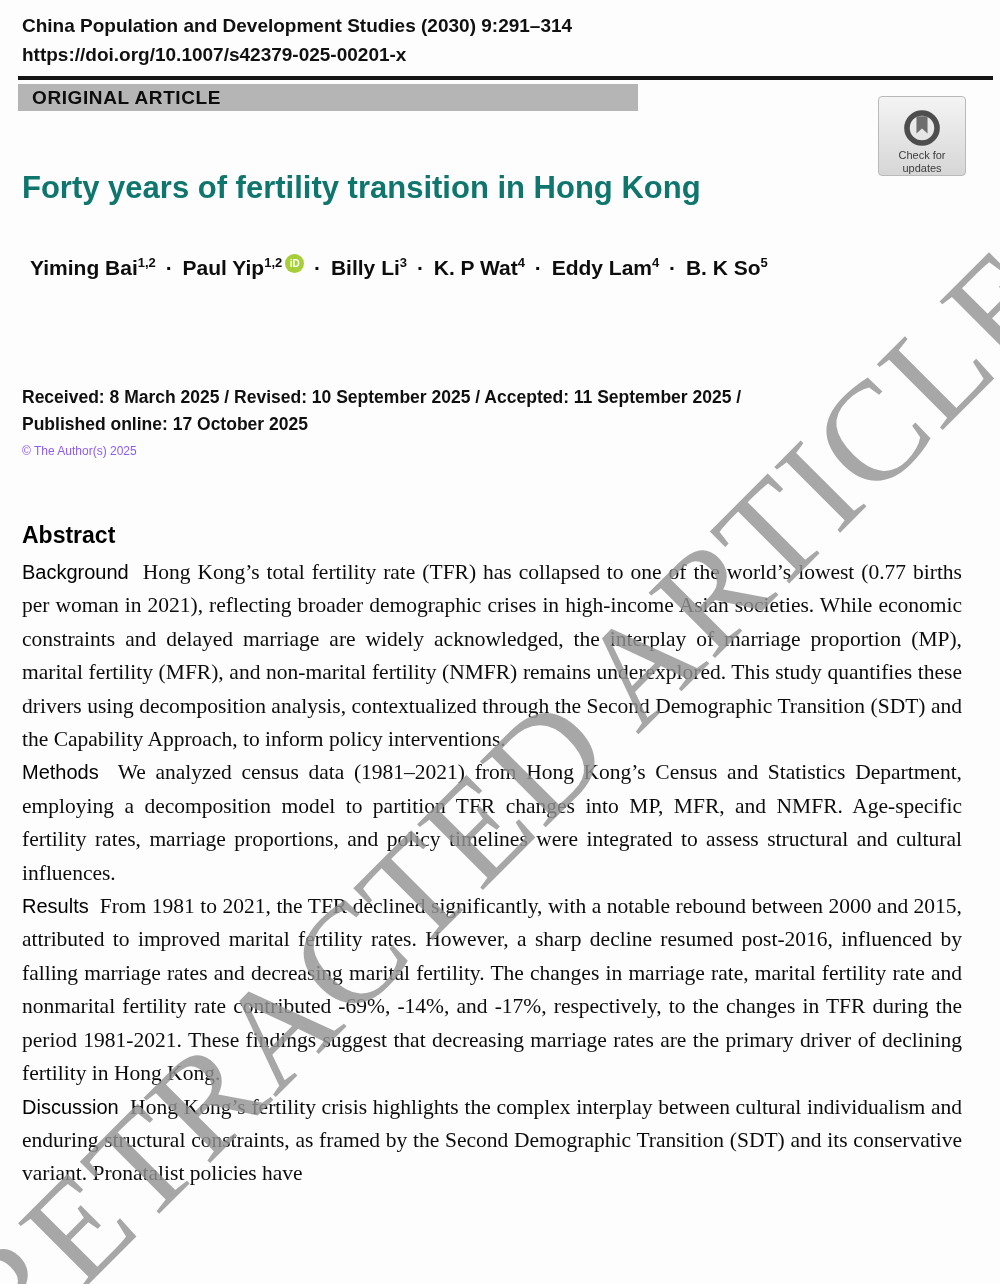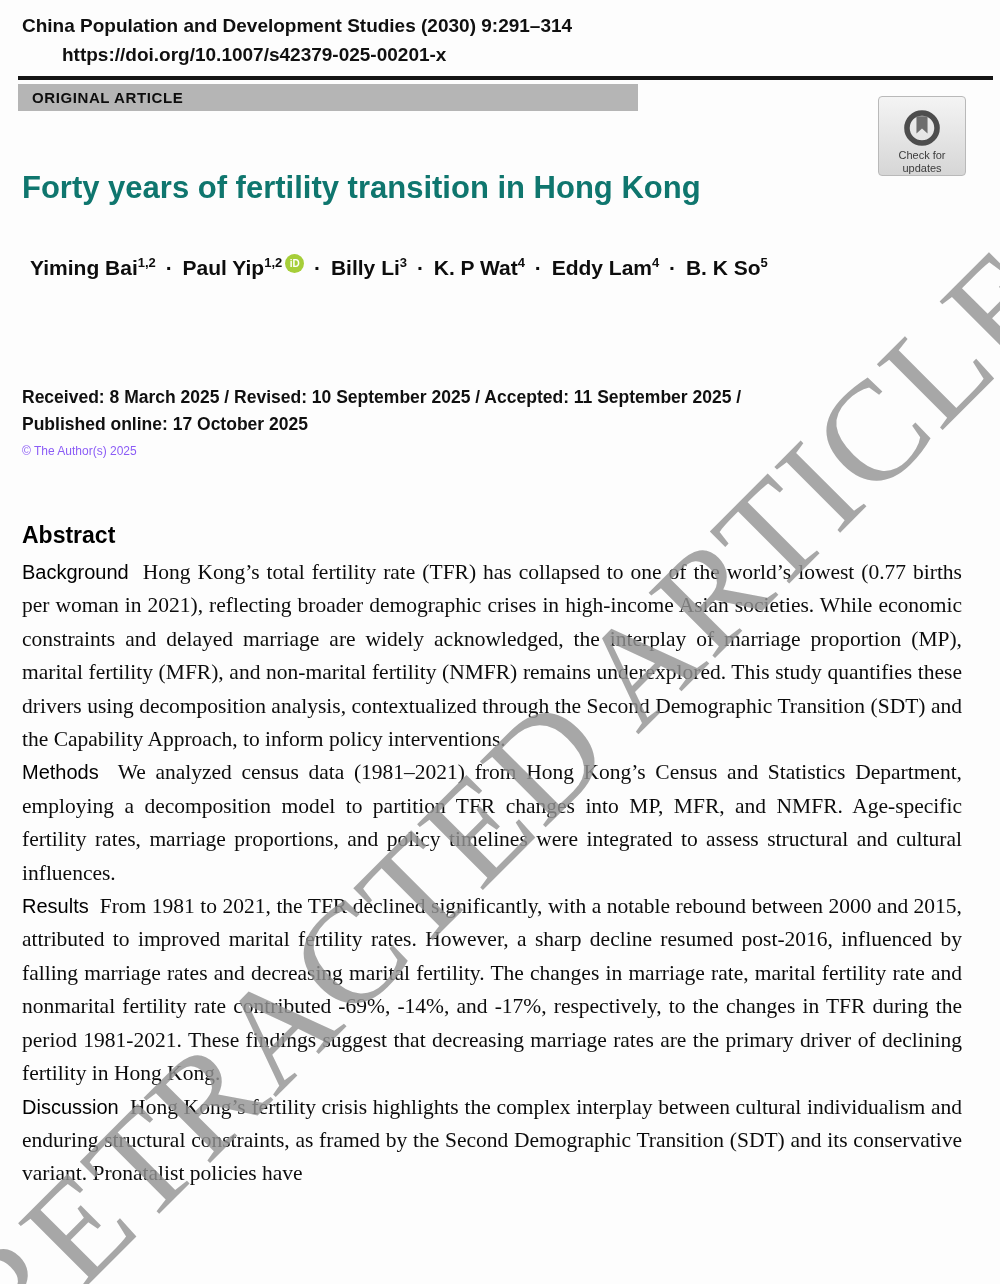--- a/index.html
+++ b/index.html
@@ -9,28 +9,28 @@
     position: relative; overflow: hidden;
     font-family: "Liberation Sans", sans-serif;
     color: #111;
     background: #fdfdfd;
   }
   .page { position: absolute; inset: 0; }
 
   
   .journal-head { position: absolute; left: 22px; top: 12px; line-height: 28px; }
   .journal-line { font-size: 19px; font-weight: 600; color: #101010; }
-  .doi-line { font-size: 19px; font-weight: 600; color: #101010; text-decoration: none; display: block; margin-left: 40px; }
+  .doi-line { font-size: 19px; font-weight: 600; color: #101010; text-decoration: none; display: block; }
 
   .top-rule { position: absolute; left: 18px; right: 7px; top: 76px; height: 4px; background: #151515; }
 
   .type-banner {
     position: absolute; left: 18px; top: 84px; width: 620px; height: 27px;
     background: #b5b5b5; color: #0d0d0d;
-    font-size: 15px; font-weight: 700; letter-spacing: 0.6px;
+    font-size: 19px; font-weight: 700; letter-spacing: 0.6px;
     line-height: 27px; padding-left: 14px;
   }
 
   
   .check-badge {
     position: absolute; left: 878px; top: 96px; width: 88px; height: 80px;
     background: linear-gradient(#f4f4f4, #d6d6d6);
     border: 1px solid #b9b9b9; border-radius: 4px;
     display: flex; flex-direction: column; align-items: center;
     padding-top: 12px; cursor: pointer;

